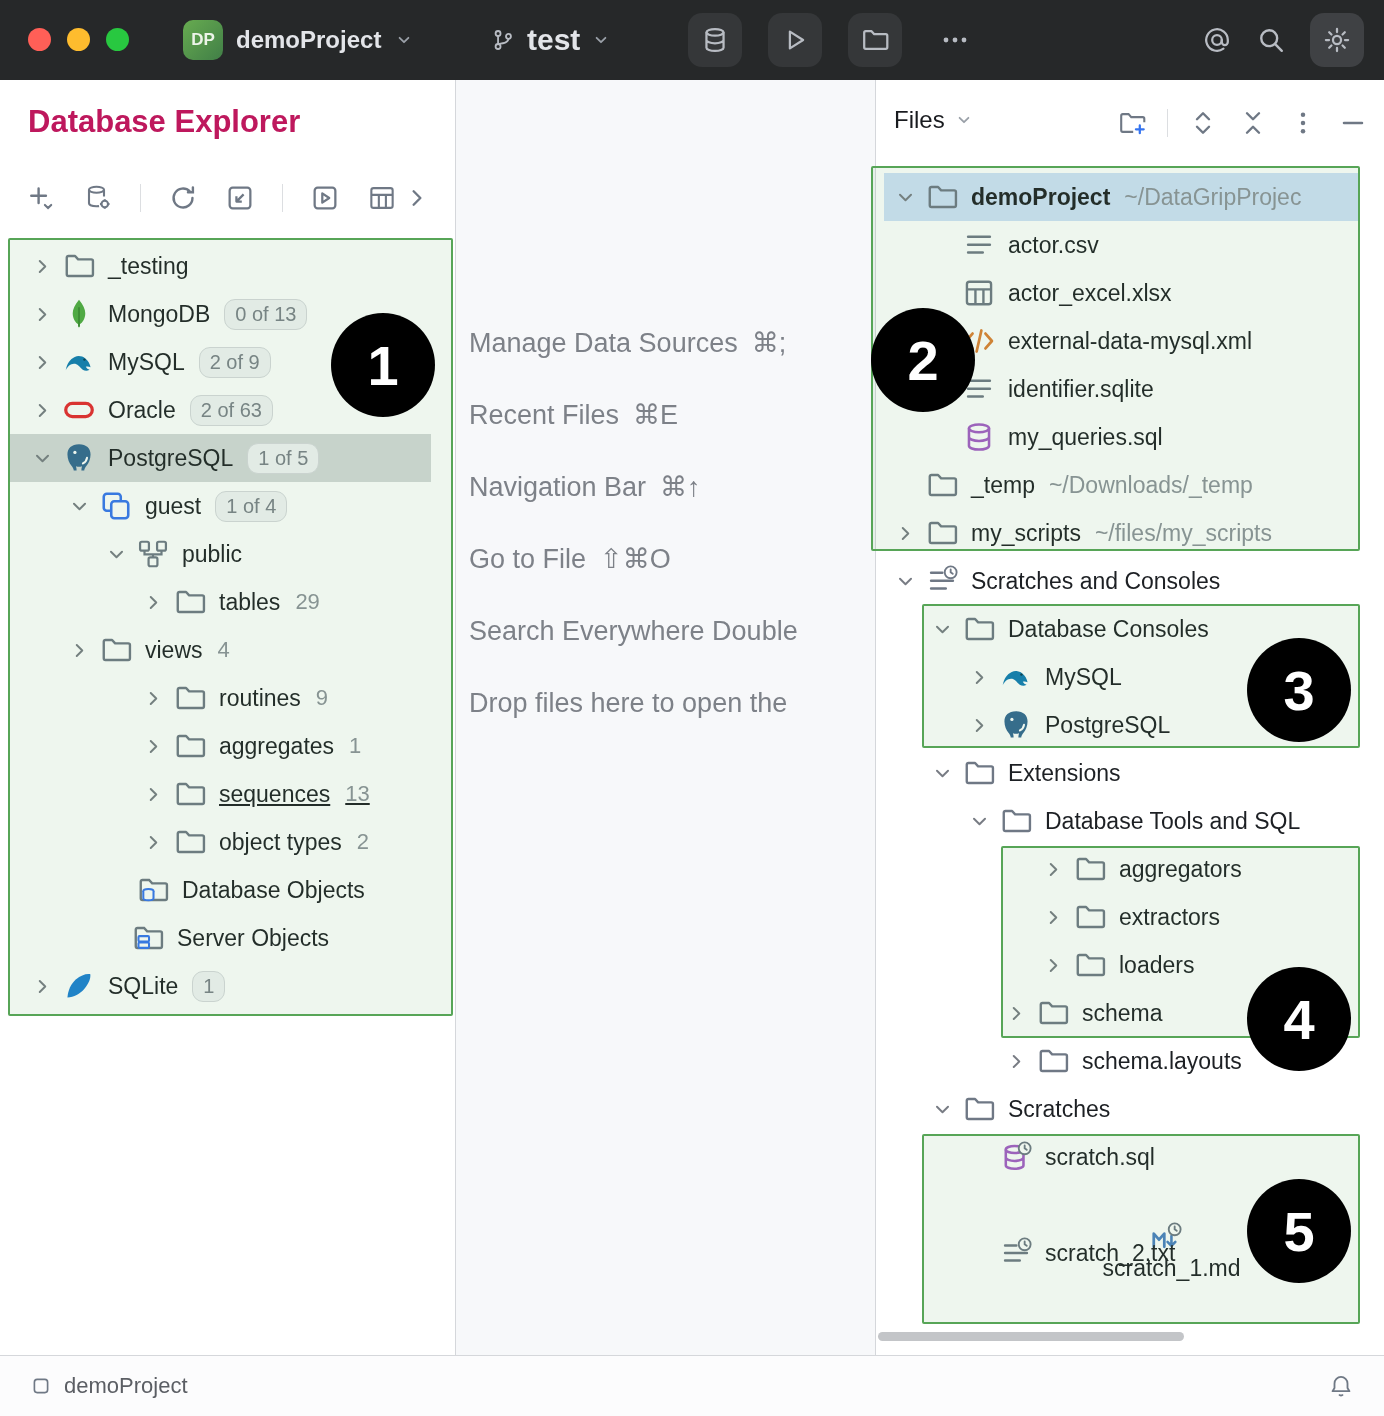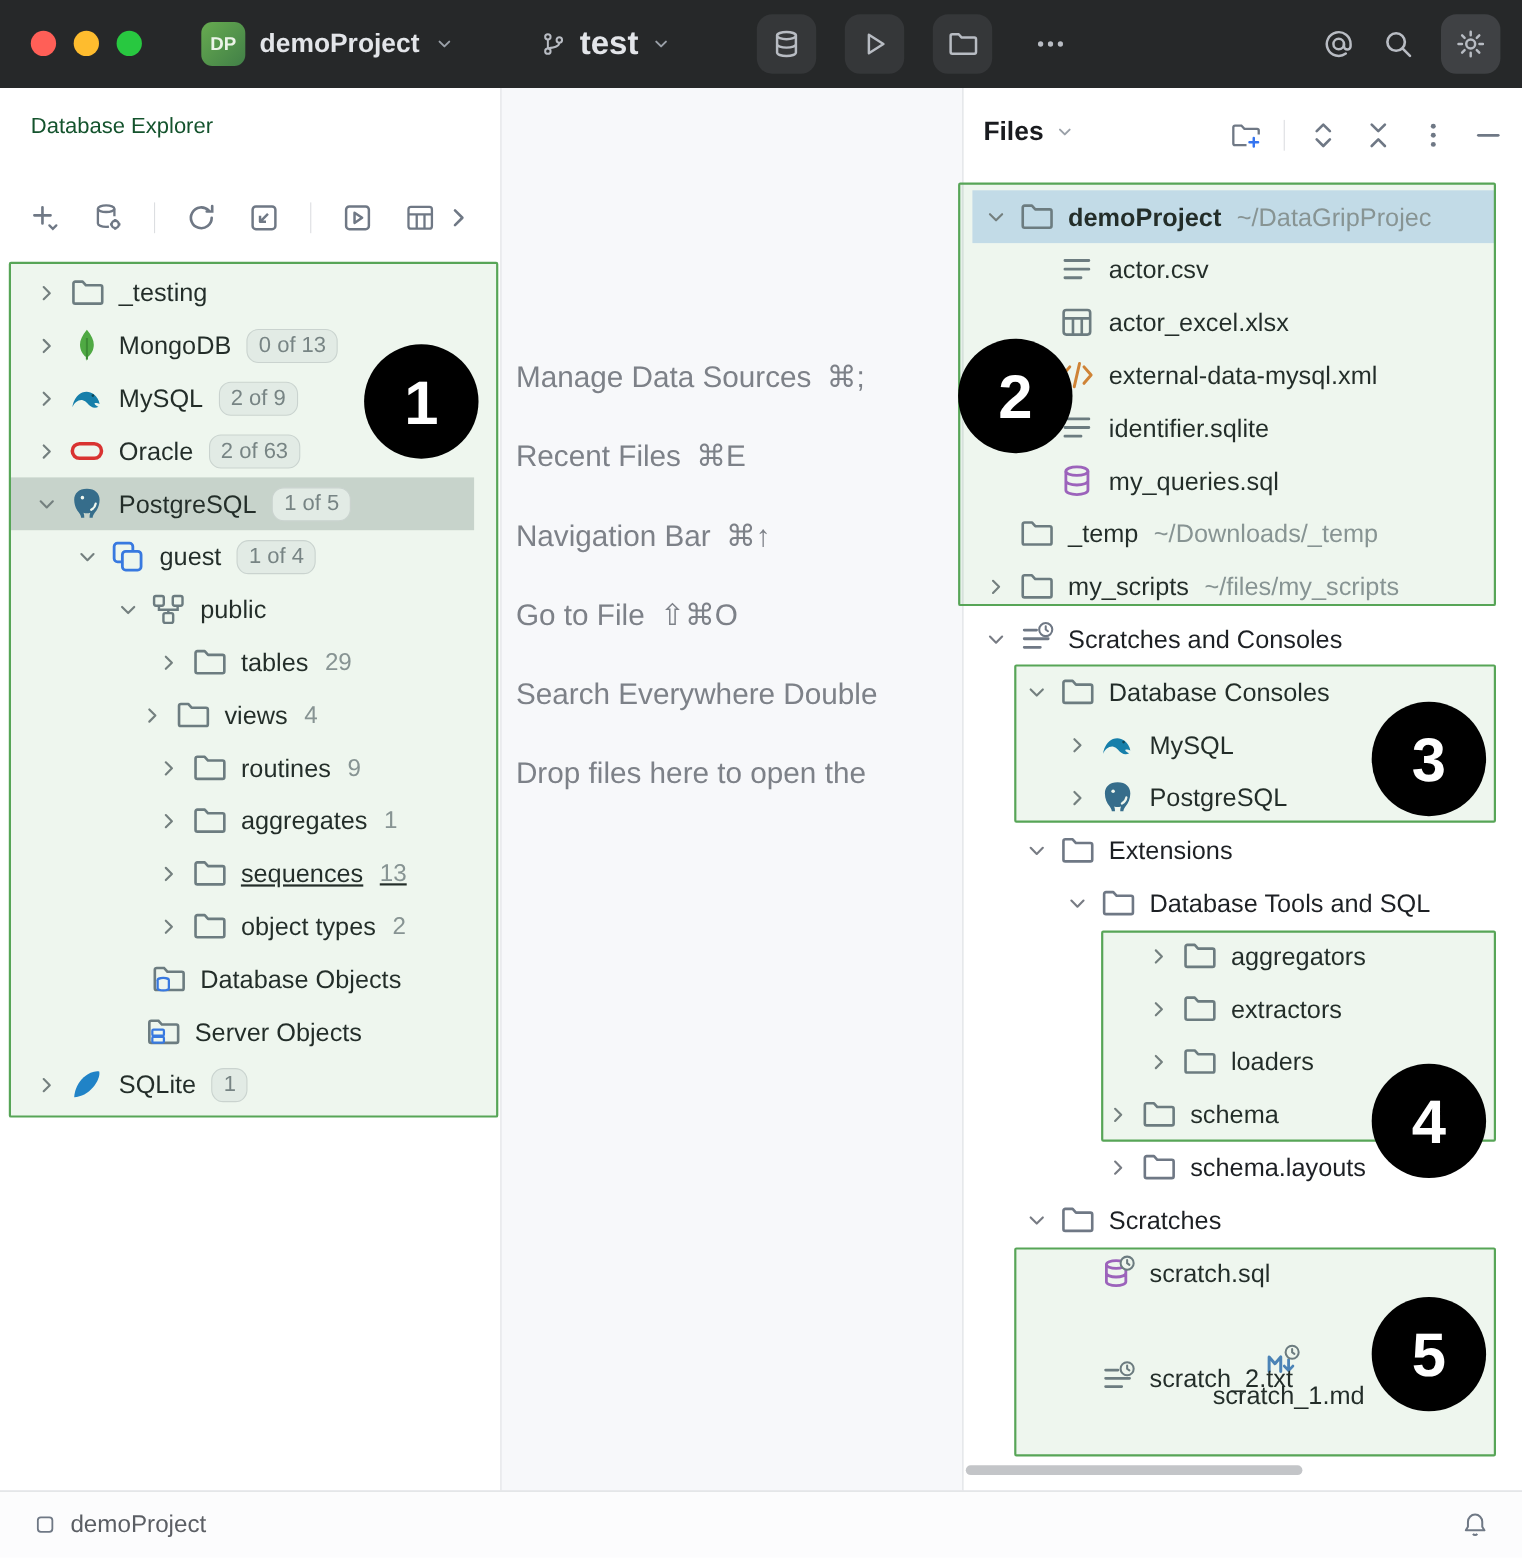--- a/index.html
+++ b/index.html
@@ -29,28 +29,28 @@
   .icon20 { width: 20px; height: 20px; }
   .icon22 { width: 22px; height: 22px; }
   .icon26 { width: 26px; height: 26px; }
   .icon30 { width: 30px; height: 30px; }
 
   
   #left-panel  { position: absolute; left: 0;    top: 80px; width: 456px; height: 1275px; background: #fff; border-right: 1px solid #d5d7db; }
   #center-panel{ position: absolute; left: 456px; top: 80px; width: 420px; height: 1275px; background: #f7f8fa; border-right: 1px solid #d5d7db; overflow: hidden; }
   #right-panel { position: absolute; left: 876px; top: 80px; width: 508px; height: 1275px; background: #fff; overflow: hidden; }
 
-  #left-title { position: absolute; left: 28px; top: 24px; font-size: 20px; font-weight: 400; color: #14532d; }
+  #left-title { position: absolute; left: 28px; top: 24px; font-size: 31px; font-weight: 700; color: #be185d; }
   #left-toolbar { position: absolute; left: 26px; top: 95px; height: 46px; display: flex; align-items: center; gap: 27px; }
   .tool-sep { width: 1px; height: 28px; background: #dcdee1; }
   .ptool-btn { width: 30px; height: 30px; }
   #left-more { position: absolute; right: 24px; top: 104px; width: 28px; height: 28px; }
   #left-tree { position: absolute; left: 0; top: 162px; width: 456px; }
 
-  #files-title { position: absolute; left: 18px; top: 26px; font-size: 24px; font-weight: 700; color: #191b1f; display: flex; align-items: center; gap: 9px; }
+  #files-title { position: absolute; left: 18px; top: 26px; font-size: 24px; font-weight: 400; color: #191b1f; display: flex; align-items: center; gap: 9px; }
   #files-toolbar { position: absolute; right: 16px; top: 28px; display: flex; align-items: center; gap: 20px; }
   #right-tree { position: absolute; left: 0; top: 93px; width: 508px; }
 
   
   .tree-row { position: relative; height: 48px; display: flex; align-items: center; font-size: 23px; color: #1d2024; white-space: nowrap; }
   .tree-row > * { position: relative; z-index: 1; }
   .rowbg { position: absolute; top: 0; bottom: 0; z-index: 0 !important; }
   .chev { width: 40px; height: 48px; flex: 0 0 40px; display: flex; align-items: center; justify-content: center; }
   .chev svg { width: 23px; height: 23px; }
   .t-icon { width: 34px; height: 34px; flex: 0 0 34px; margin-right: 12px; display: flex; }
@@ -335,21 +335,21 @@
           </svg>
         </span>
         <span class="t-icon">
           <svg viewBox="0 0 20 20" fill="none" stroke="#6f7885" stroke-width="1.4" stroke-linejoin="round">
             <path d="M2.8 5.1c0-.6.4-1 1-1h3.9l1.8 2h7.7c.6 0 1 .4 1 1v7.8c0 .6-.4 1-1 1H3.8c-.6 0-1-.4-1-1z"></path>
           </svg>
         </span>
         <span class="t-label">tables</span>
         <span class="count">29</span>
       </div>
-      <div class="tree-row" style="padding-left: 106px; margin-left: 12px;">
+      <div class="tree-row" style="padding-left: 59px;">
         <span class="chev">
           <svg viewBox="0 0 20 20" fill="none" stroke="#787c84" stroke-width="1.7" stroke-linecap="round" stroke-linejoin="round">
             <path d="M7.6 5.2l4.8 4.8-4.8 4.8"></path>
           </svg>
         </span>
         <span class="t-icon">
           <svg viewBox="0 0 20 20" fill="none" stroke="#6f7885" stroke-width="1.4" stroke-linejoin="round">
             <path d="M2.8 5.1c0-.6.4-1 1-1h3.9l1.8 2h7.7c.6 0 1 .4 1 1v7.8c0 .6-.4 1-1 1H3.8c-.6 0-1-.4-1-1z"></path>
           </svg>
         </span>

